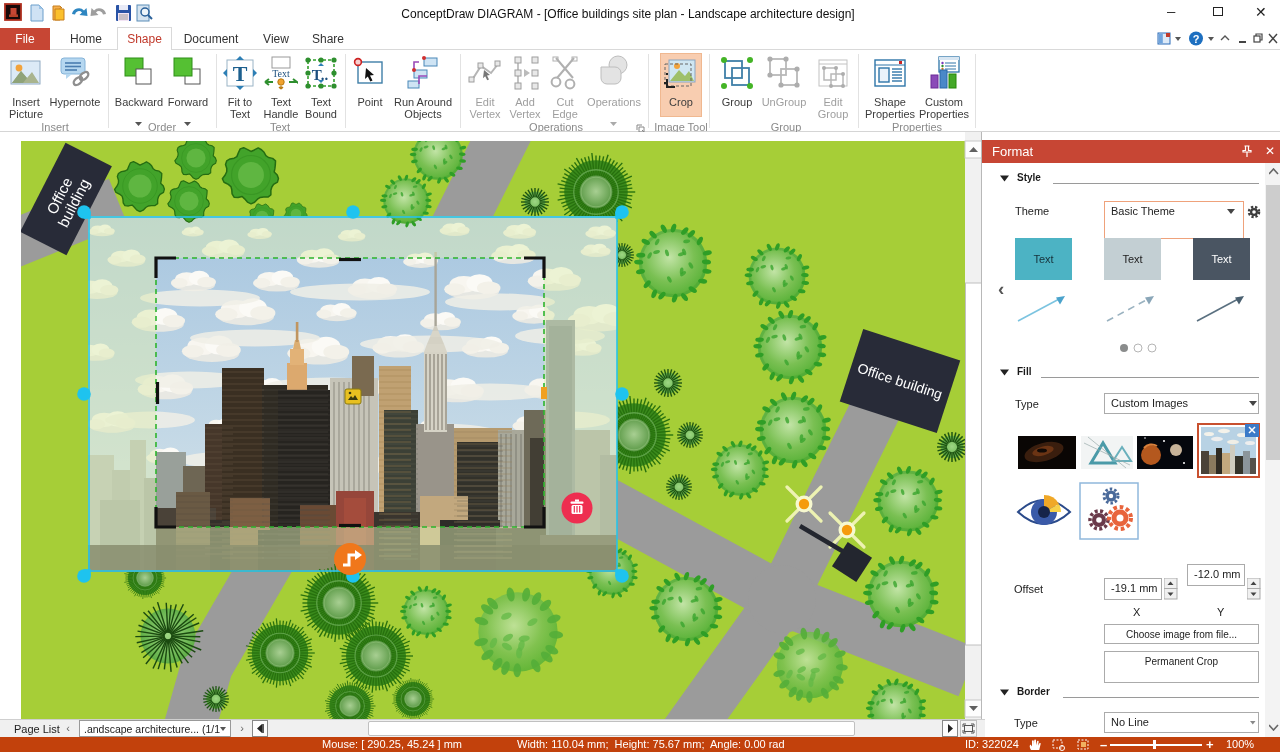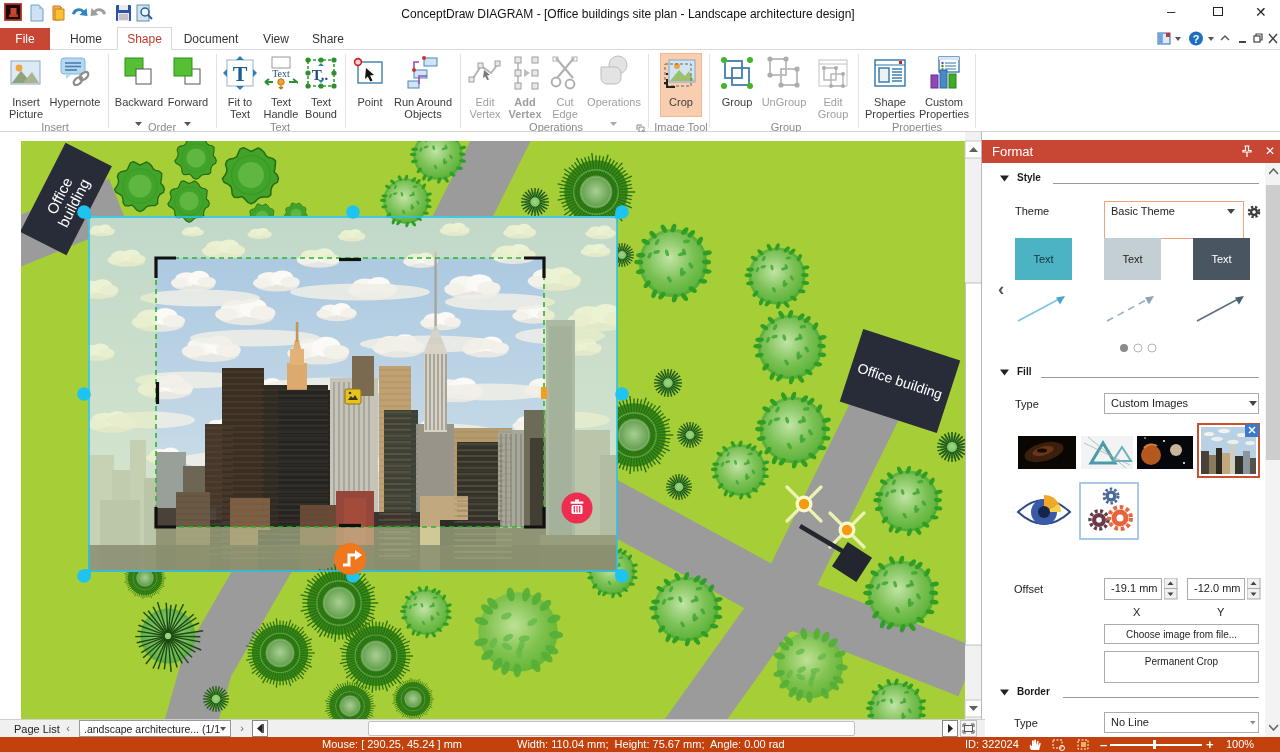--- a/index.html
+++ b/index.html
@@ -193,21 +193,21 @@
       <g fill="#e8e8e8" stroke="#9e9e9e">
         <rect x="7" y="1" width="6" height="6"></rect>
         <rect x="7" y="14" width="6" height="6"></rect>
         <rect x="7" y="27" width="6" height="6"></rect>
         <rect x="24" y="1" width="6" height="6"></rect>
         <rect x="24" y="14" width="6" height="6"></rect>
         <rect x="24" y="27" width="6" height="6"></rect>
       </g>
       <path d="M16,13 l6,4 l-6,4 z" fill="#bbb"></path>
     </svg>
-<div class="rlbl dis" style="left:482px;top:45px;width:86px;font-weight:bold;">Add<br>Vertex</div>
+<div class="rlbl dis" style="left:482px;top:45px;width:86px;">Add<br>Vertex</div>
 <svg class="ricon" style="left:548px;top:5px" width="34" height="34" viewBox="0 0 34 34">
       <g stroke="#b0b0b0" stroke-width="2" fill="none">
         <line x1="9" y1="22" x2="26" y2="2"></line>
         <line x1="25" y1="22" x2="8" y2="2"></line>
         <circle cx="8" cy="26" r="4.4"></circle>
         <circle cx="22" cy="28" r="4.4"></circle>
       </g>
       <rect x="5" y="1" width="5" height="4" fill="none" stroke="#b0b0b0"></rect>
       <rect x="24" y="1" width="5" height="4" fill="none" stroke="#b0b0b0"></rect>
     </svg>
@@ -1178,21 +1178,21 @@
 </svg>
 <div class="plbl" style="left:32px;top:451px">Offset</div>
 <div class="combo" style="left:122px;top:446px;width:58px;height:22px">-19.1 mm</div>
 <svg class="abs" style="left:182px;top:446px" width="14" height="22" viewBox="0 0 14 22">
       <rect x="0" y="0" width="13" height="10.5" fill="#f0f0f0" stroke="#aaa"></rect>
       <rect x="0" y="10.5" width="13" height="10.5" fill="#f0f0f0" stroke="#aaa"></rect>
       <path d="M3.5,7 l3,-3.5 l3,3.5 z" fill="#444"></path>
       <path d="M3.5,14.5 l3,3.5 l3,-3.5 z" fill="#444"></path>
     </svg>
 <div class="plbl" style="left:151px;top:474px">X</div>
-<div class="combo" style="left:205px;top:446px;width:58px;height:22px">-12.0 mm</div>
+<div class="combo" style="left:205px;top:432px;width:58px;height:22px">-12.0 mm</div>
 <svg class="abs" style="left:265px;top:446px" width="14" height="22" viewBox="0 0 14 22">
       <rect x="0" y="0" width="13" height="10.5" fill="#f0f0f0" stroke="#aaa"></rect>
       <rect x="0" y="10.5" width="13" height="10.5" fill="#f0f0f0" stroke="#aaa"></rect>
       <path d="M3.5,7 l3,-3.5 l3,3.5 z" fill="#444"></path>
       <path d="M3.5,14.5 l3,3.5 l3,-3.5 z" fill="#444"></path>
     </svg>
 <div class="plbl" style="left:235px;top:474px">Y</div>
 <div class="pbtn" style="left:122px;top:492px;width:155px;height:20px;line-height:20px">Choose image from file...</div>
 <div class="pbtn" style="left:122px;top:519px;width:155px;height:32px;line-height:20px">Permanent Crop</div>
 <svg class="abs" style="left:18px;top:557px" width="10" height="7" viewBox="0 0 10 7">

